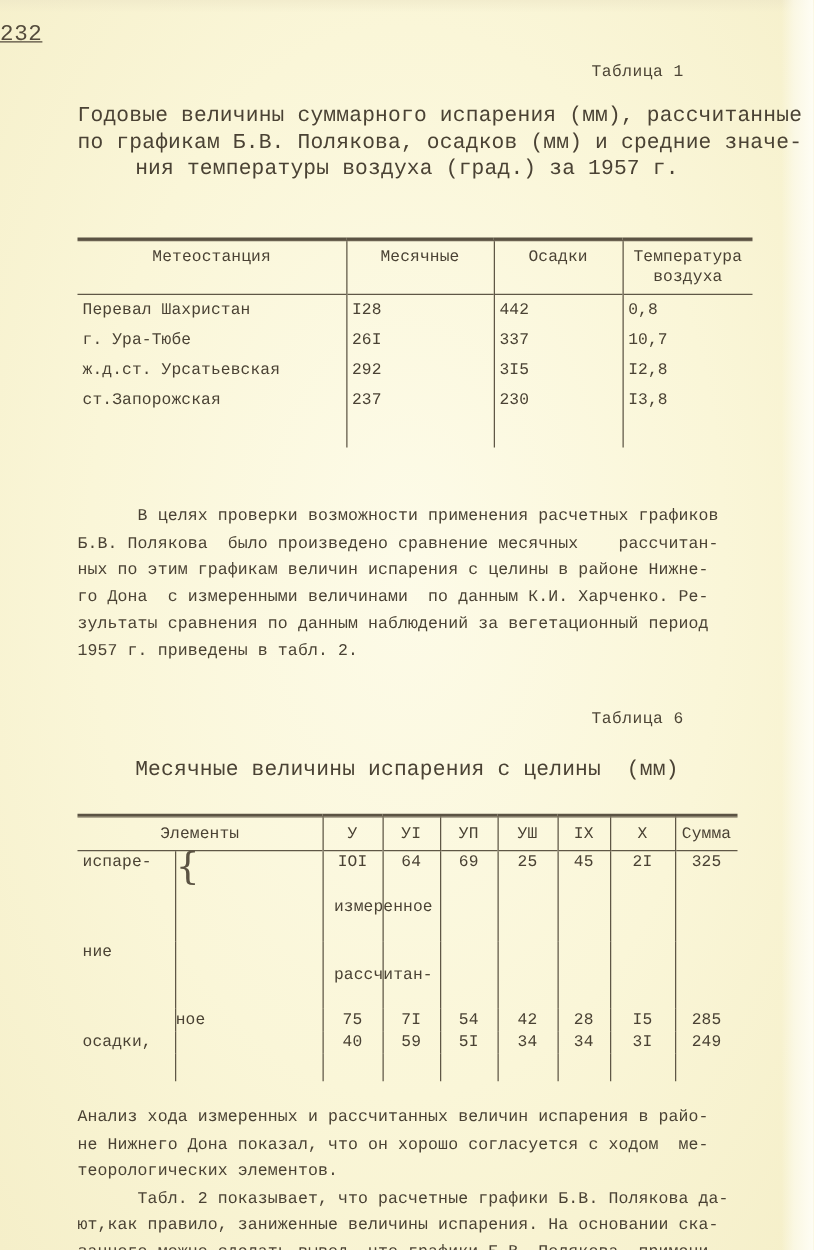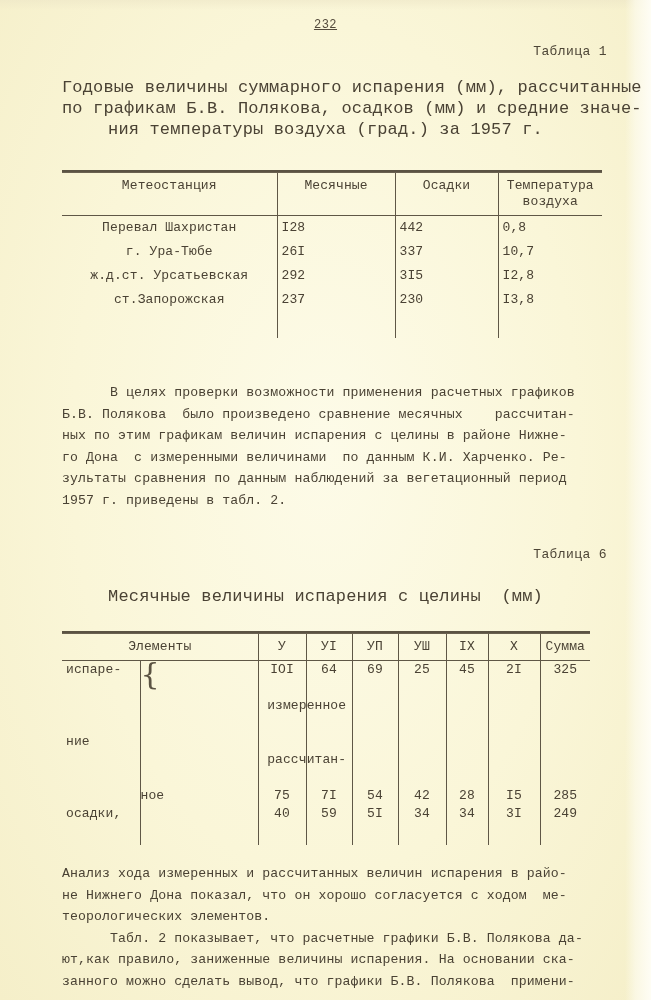--- a/index.html
+++ b/index.html
@@ -45,33 +45,32 @@
   }
 
   .inner {
     position: relative;
     z-index: 2;
     padding: 0;
   }
 
   
   .page-number {
-    text-align: center;
-    font-size: 12px;
+    font-size: 18px;
     letter-spacing: 0.5px;
     padding-top: 18px;
     color: #544b3c;
     text-decoration: underline;
   }
 
   .table-caption-right {
     text-align: right;
     font-size: 13px;
     letter-spacing: 0.4px;
-    padding-right: 44px;
+    padding-right: 104px;
     color: #4d4536;
   }
 
   .table-title {
     text-align: center;
     font-size: 17px;
     line-height: 21px;
     letter-spacing: 0.15px;
     color: #4a4234;
     padding: 0 62px 0 62px;
@@ -123,33 +122,33 @@
   .rule-mid {
     height: 0;
     border-top: 1.5px solid #5f5746;
   }
 
   .vline {
     border-left: 1.3px solid #5f5746;
   }
 
   
-  .t1 { width: 520px; }
+  .t1 { width: 520px; margin-top: 14px; }
   .t1 .hdr td {
     text-align: center;
     padding: 5px 4px 5px 4px;
     line-height: 16px;
   }
   .t1 .hdr td.station { text-align: center; }
   .t1 .row td {
     padding: 3px 4px 3px 4px;
     line-height: 18px;
   }
   .t1 .row td.station {
-    text-align: center;
+    text-align: left;
     padding-left: 4px;
   }
   .t1 .row td.num { text-align: left; }
   .t1 .tail td { height: 26px; }
 
   
   .t2 { width: 528px; }
   .t2 td {
     text-align: center;
     line-height: 18px;

